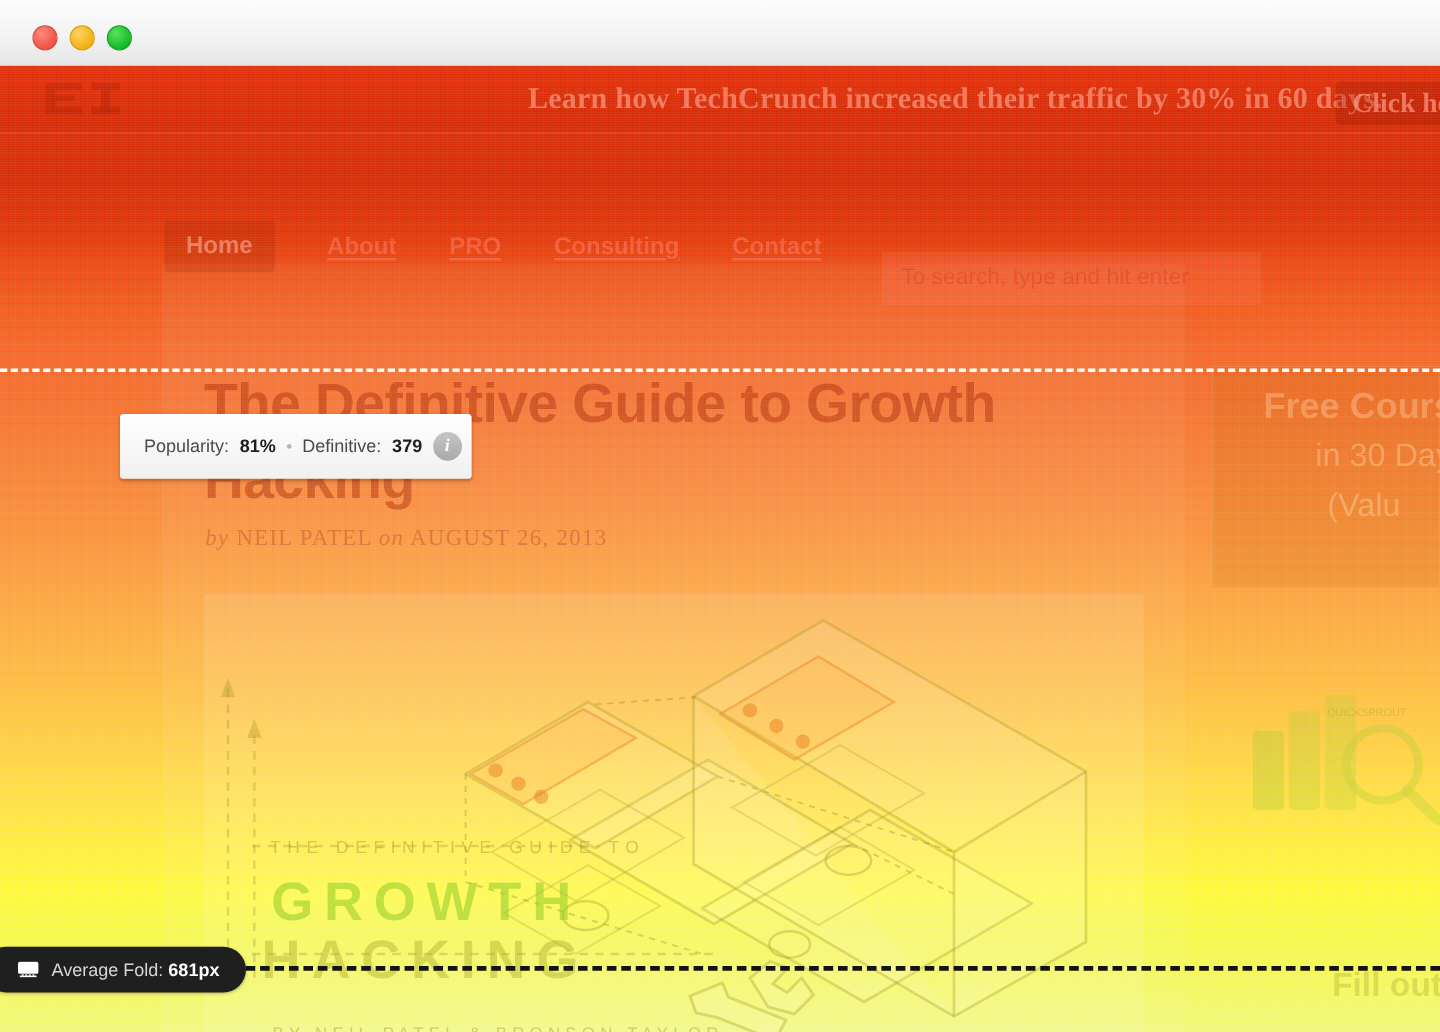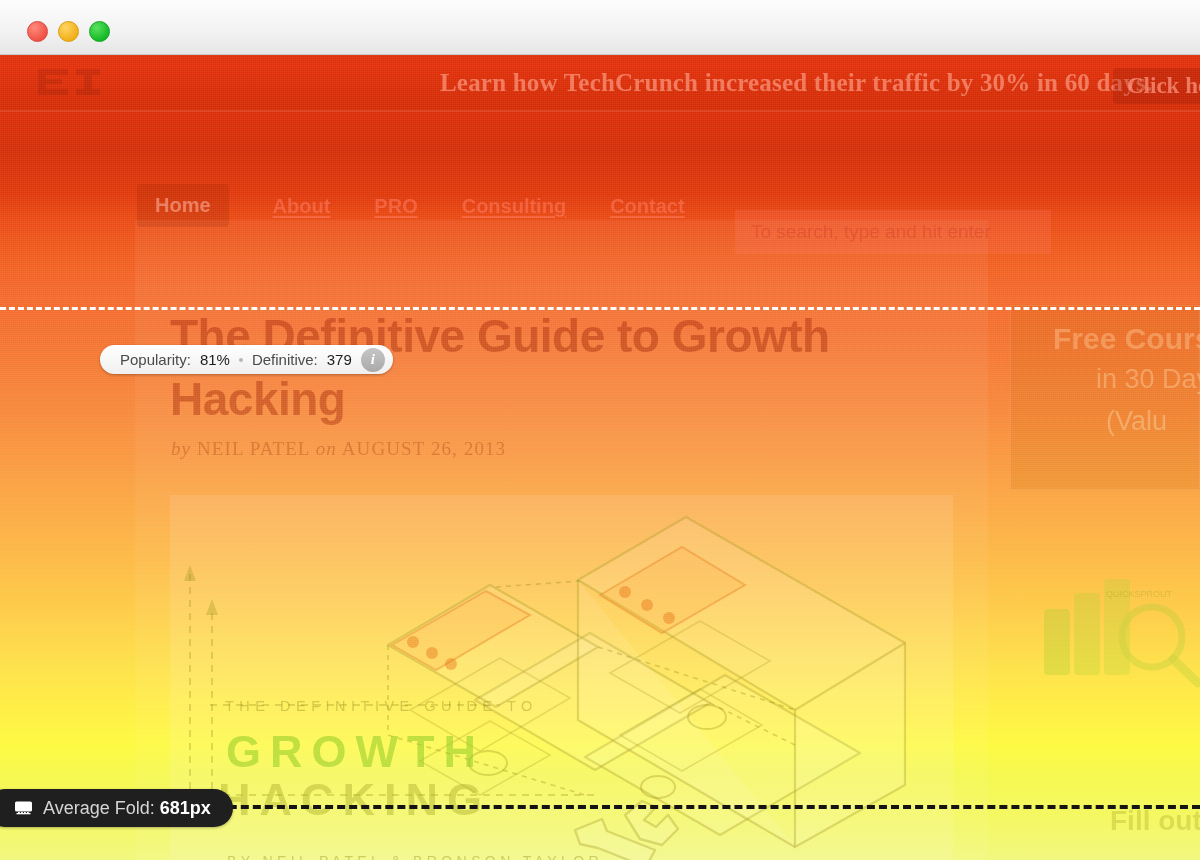--- a/index.html
+++ b/index.html
@@ -260,35 +260,35 @@
   #popularity-line {
     position: absolute;
     left: 0; top: 252px;
     width: 1200px;
     height: 0;
     border-top: 3px dashed #ffffff;
   }
   #popularity-badge {
     position: absolute;
     left: 100px; top: 290px;
-    height: 29px;
+    height: 54px;
     padding: 0 8px 0 20px;
     background: linear-gradient(180deg,#ffffff 0%, #f0f0f0 100%);
-    border-radius: 15px;
+    border-radius: 3px;
     box-shadow: 0 1px 3px rgba(0,0,0,0.28);
     display: flex;
     align-items: center;
     gap: 9px;
     white-space: nowrap;
   }
   .badge-text {
     font-size: 15px;
     color: #4a4a4a;
   }
-  .badge-text b { color: #1d1d1d; font-weight: 400; }
+  .badge-text b { color: #1d1d1d; font-weight: 700; }
   .badge-dot {
     width: 4px; height: 4px;
     border-radius: 50%;
     background: #b8b8b8;
     display: inline-block;
   }
   #info-icon {
     width: 24px; height: 24px;
     border-radius: 50%;
     background: linear-gradient(180deg,#c6c6c6 0%, #a9a9a9 100%);
@@ -317,21 +317,21 @@
     padding: 0 22px 0 28px;
     background: #1f1f1f;
     border-radius: 19px;
     display: flex;
     align-items: center;
     gap: 10px;
     white-space: nowrap;
     box-shadow: 0 1px 3px rgba(0,0,0,0.3);
   }
   #fold-text {
-    font-size: 18px;
+    font-size: 15px;
     color: #d6d6d6;
   }
   #fold-text b { color: #ffffff; font-weight: 700; }
   #monitor-icon { display: block; }
 </style>
 </head>
 <body>
 
 <div id="browser-window">
 

